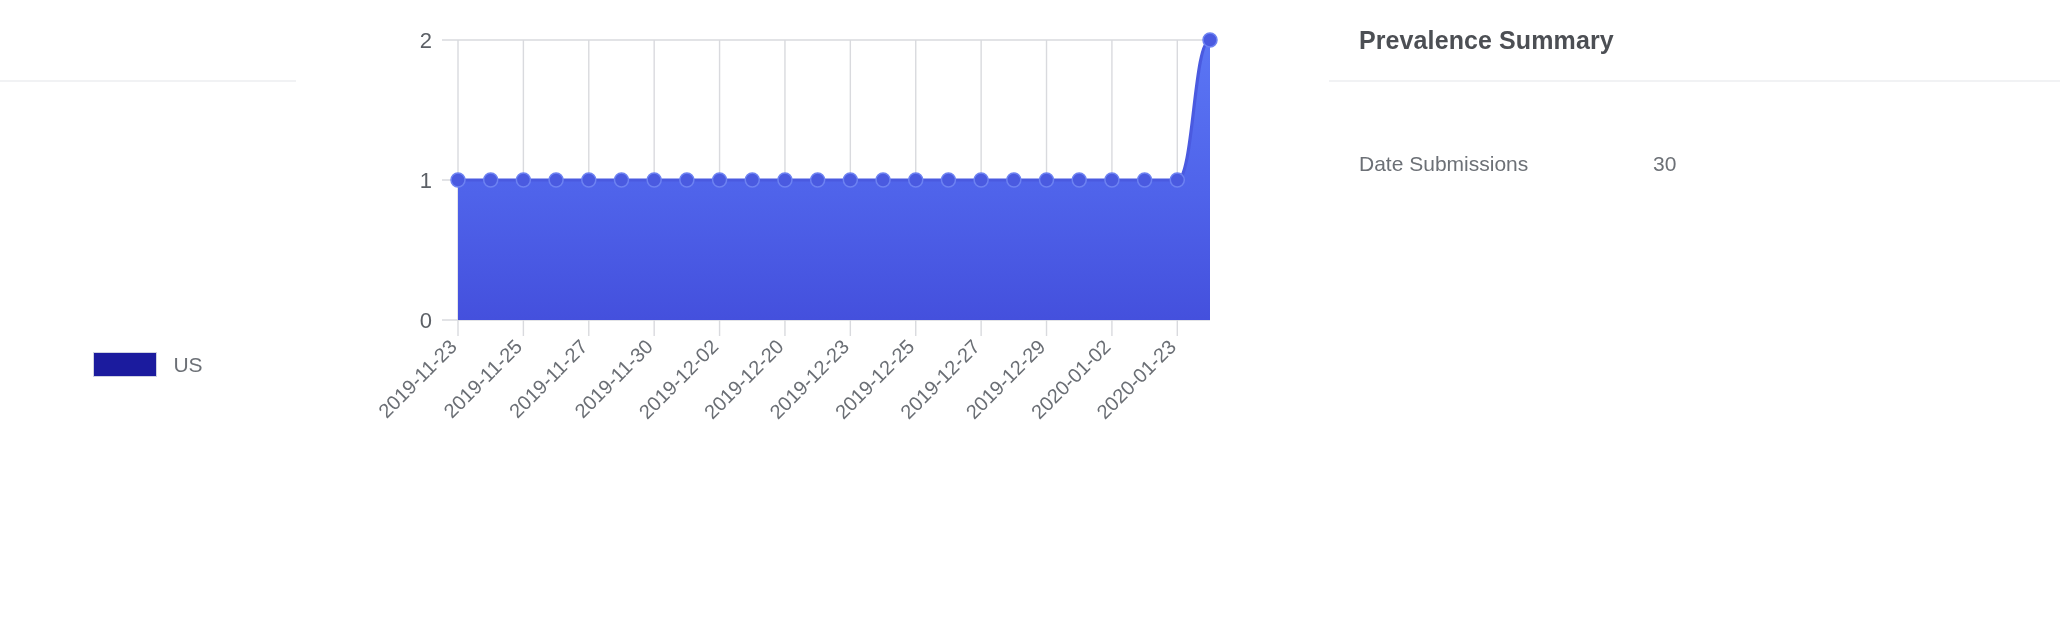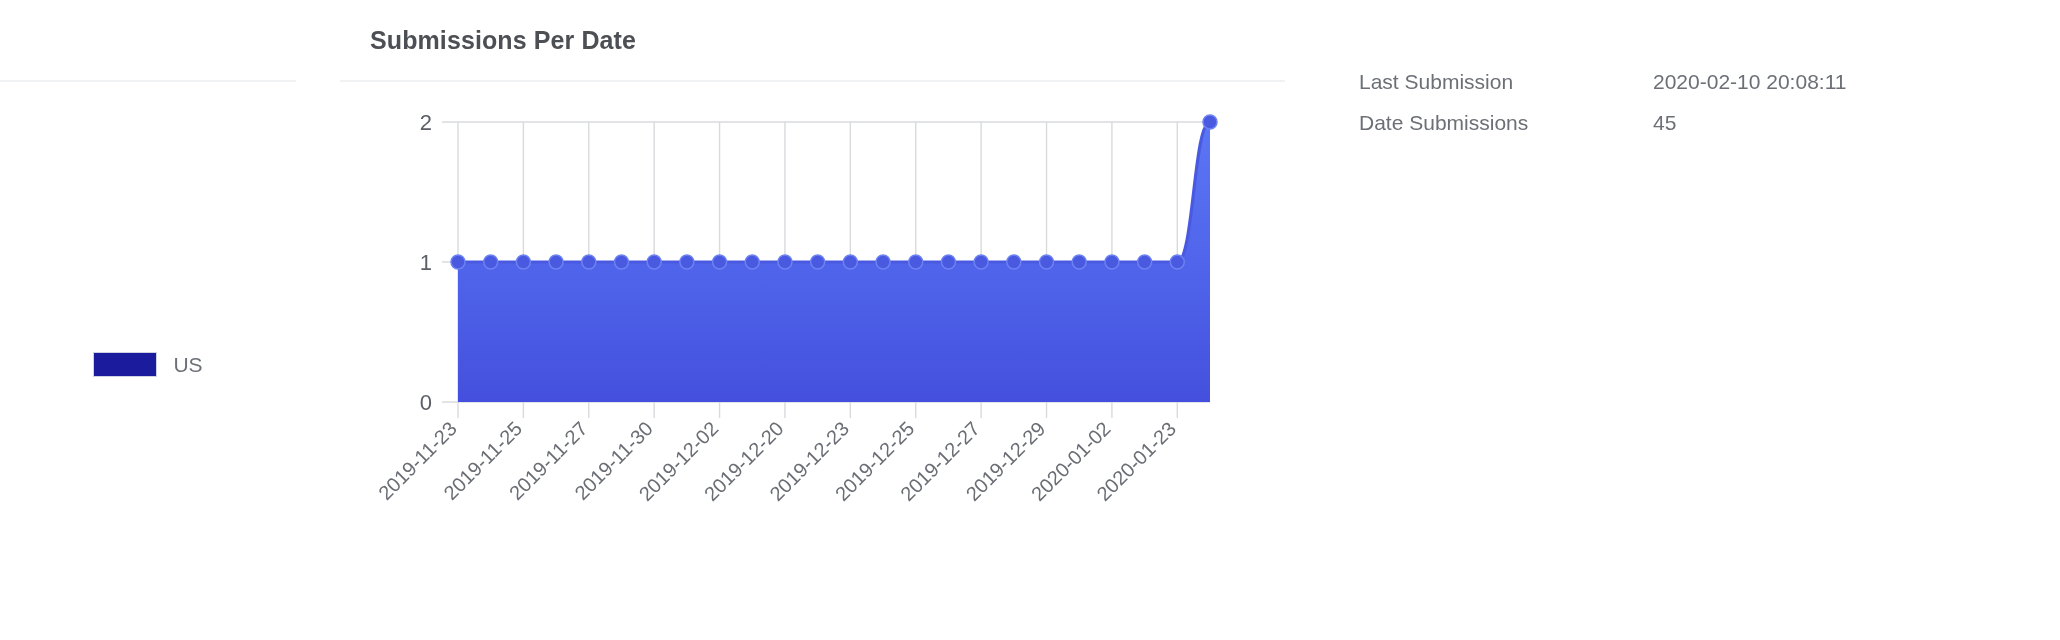--- a/index.html
+++ b/index.html
@@ -138,23 +138,20 @@
           <span class="legend-swatch"></span>
           <span class="legend-label">US</span>
         </div>
       </div>
     </div>
   </section>
 
   <div class="card-gap"></div>
 
   <section class="card card-chart">
-    <div class="card-header">
-      <span class="card-title">Submissions Per Date</span>
-    </div>
     <div class="card-body">
       <div class="chart-area">
         <svg class="chart-svg" id="chart-svg" width="945" height="558" viewBox="0 0 945 558">
           <defs>
             <linearGradient id="areaGrad" x1="0" y1="0" x2="0" y2="1">
               <stop offset="0%" stop-color="#5b76f4"></stop>
               <stop offset="55%" stop-color="#4f63ea"></stop>
               <stop offset="100%" stop-color="#4450dd"></stop>
             </linearGradient>
           </defs>
@@ -227,29 +224,28 @@
               <text x="837.304347826087" y="348" class="axis-tick-x" text-anchor="end" transform="rotate(-45 837.304347826087 348)">2020-01-23</text>
             </g>
         </svg>
       </div>
     </div>
   </section>
 
   <div class="card-gap"></div>
 
   <section class="card card-summary">
+    <div class="card-header">
+      <span class="card-title">Prevalence Summary</span>
+    </div>
     <div class="card-body">
       <table class="summary-table">
         <tbody>
           <tr>
-            <td class="summary-label">Last Submission</td>
-            <td class="summary-value">2020-02-10 20:08:11</td>
-          </tr>
-          <tr>
             <td class="summary-label">Date Submissions</td>
-            <td class="summary-value">45</td>
+            <td class="summary-value">30</td>
           </tr>
         </tbody>
       </table>
     </div>
   </section>
 
 </div>
 
 </body></html>

